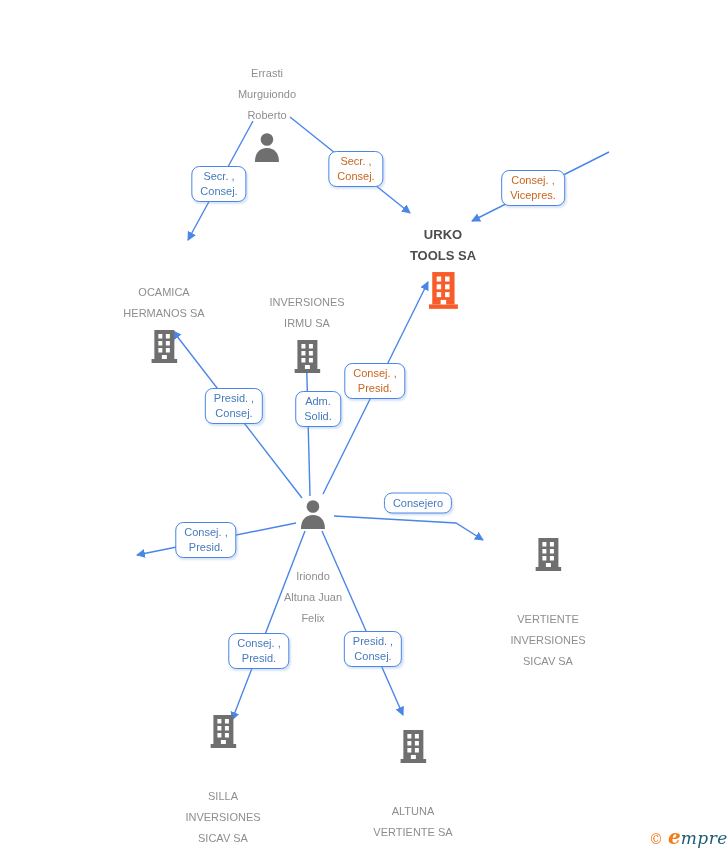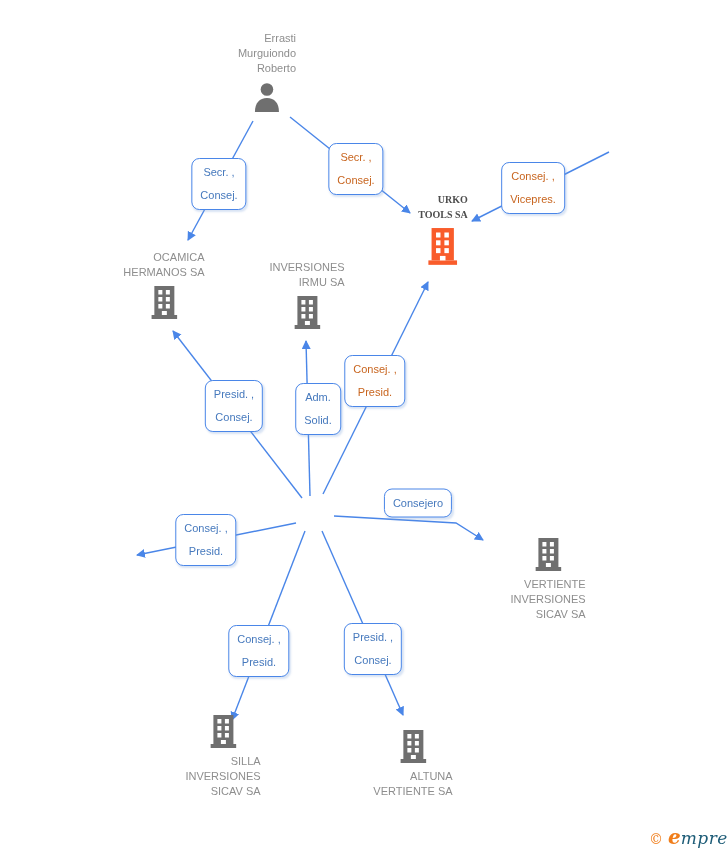--- a/index.html
+++ b/index.html
@@ -1,30 +1,30 @@
 <!DOCTYPE html>
 <html><head>
 <meta charset="utf-8">
 <style>
   html,body{margin:0;padding:0;background:#fff;}
   .canvas{position:relative;width:728px;height:850px;background:#ffffff;overflow:hidden;
           font-family:"Liberation Sans",sans-serif;}
   .edges{position:absolute;left:0;top:0;}
   .node{position:absolute;display:flex;flex-direction:column;align-items:center;
         transform:translateX(-50%);width:max-content;}
-  .nlabel{font-size:11px;line-height:15px;color:#8E8E8E;text-align:right;white-space:pre-line;}
-  .node.focus .nlabel{color:#4D4D4D;font-weight:bold;font-size:10px;font-family:Liberation Serif, serif;}
+  .nlabel{font-size:11px;line-height:21px;color:#8E8E8E;text-align:center;white-space:pre-line;margin-top:32px;}
+  .node.focus .nlabel{color:#4D4D4D;font-weight:bold;font-size:13px;}
   .icon{display:block;margin-top:6px;}
   .icon-first .icon{margin-top:0;margin-bottom:5px;}
   .icon svg{display:block;}
   .gray-icon{color:#6F6F6F;}
   .orange-icon{color:#F95C2B;}
   .rlabel{position:absolute;transform:translate(-50%,-50%);background:#ffffff;
           border:1.5px solid #4A86E8;border-radius:8px;padding:2px 8px;
-          font-size:11px;line-height:23px;text-align:center;white-space:pre-line;
+          font-size:11px;line-height:15px;text-align:center;white-space:pre-line;
           box-shadow:1.5px 2px 2px rgba(130,165,220,0.30);}
   .rlabel.blue{color:#4679BD;}
   .rlabel.orange{color:#C8651F;}
   .logo{position:absolute;left:649px;top:825px;display:flex;align-items:baseline;
         font-family:"DejaVu Serif",serif;font-style:italic;}
   .logo .copy{color:#F07D1A;font-size:14px;font-style:normal;margin-right:5px;}
   .logo .e{color:#F07D1A;font-size:20px;font-weight:bold;}
   .logo .rest{color:#1D5C77;font-size:17px;letter-spacing:0.5px;}
 </style>
 </head>
@@ -112,20 +112,31 @@
           <rect x="14.5" y="4" width="4" height="4.5" fill="#fff"></rect>
         <rect x="7" y="11" width="4" height="4.5" fill="#fff"></rect>
           <rect x="14.5" y="11" width="4" height="4.5" fill="#fff"></rect>
         <rect x="7" y="18" width="4" height="4.5" fill="#fff"></rect>
           <rect x="14.5" y="18" width="4" height="4.5" fill="#fff"></rect>
         <rect x="10.5" y="25" width="5" height="4" fill="#fff"></rect>
       </svg>
     </span>
   </div>
 
+  <div class="node person icon-first" style="left:313px;top:499px">
+    <span class="icon gray-icon">
+      <svg width="30" height="30" viewBox="0 0 30 30" fill="currentColor">
+        <circle cx="15" cy="7.5" r="6.3"></circle>
+        <path d="M15 16 C7.5 16 3 21 3 30 L27 30 C27 21 22.5 16 15 16 Z"></path>
+      </svg>
+    </span>
+    <div class="nlabel">Iriondo
+Altuna Juan
+Felix</div>
+  </div>
 
 
   <div class="node company icon-first" style="left:548px;top:538px">
     <span class="icon gray-icon">
       <svg width="26" height="34" viewBox="0 0 26 34" fill="currentColor">
         <rect x="3" y="0" width="20" height="29"></rect>
         <rect x="0" y="29" width="26" height="4"></rect>
         <rect x="7" y="4" width="4" height="4.5" fill="#fff"></rect>
           <rect x="14.5" y="4" width="4" height="4.5" fill="#fff"></rect>
         <rect x="7" y="11" width="4" height="4.5" fill="#fff"></rect>

